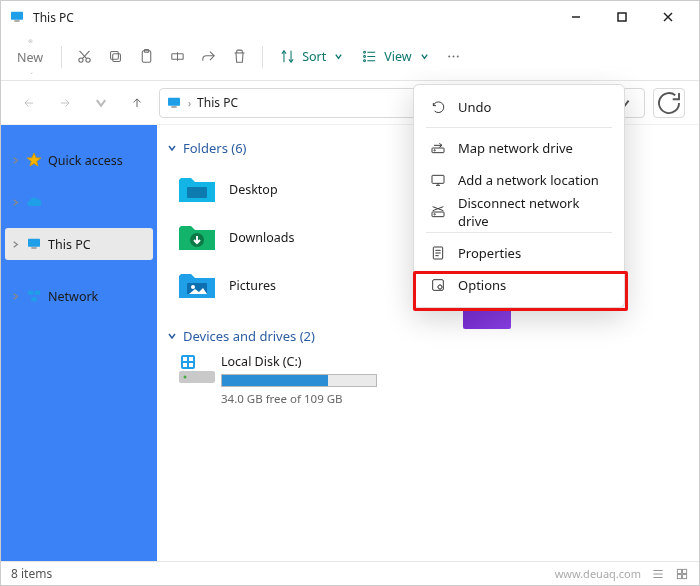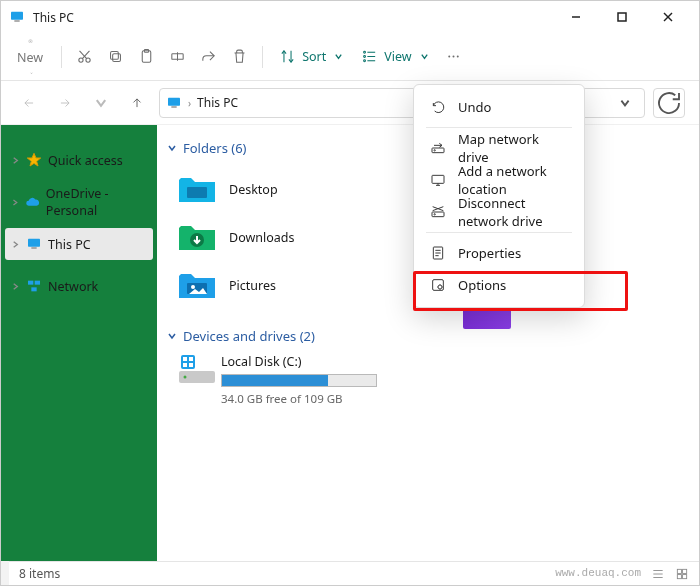--- a/index.html
+++ b/index.html
@@ -71,21 +71,21 @@
     width: 32px; height: 30px; border: 1px solid #d9d9d9; border-radius: 4px;
     display: flex; align-items:center; justify-content:center; color:#555;
   }
 
   
   .body {
     position: absolute; top: 124px; left: 0; right: 0; bottom: 24px;
     display: flex; background: #fff;
   }
   .nav {
-    width: 156px; padding-top: 18px; background:#15803d;
+    width: 156px; padding-top: 18px; background:#3b82f6;
   }
   .nav-item {
     height: 32px; display:flex; align-items:center; gap:6px; padding-left:6px;
     border-radius: 3px; margin: 1px 4px;
   }
   .nav-item.sel { background:#e9e9e9; }
   .nav-item .chev { width: 9px; height: 9px; color:#888; visibility:hidden; }
   .nav-item.haschev .chev { visibility: visible; }
   .nav-item .nicon { width: 16px; height: 16px; }
   .nav-label { font-size: 12.5px; }
@@ -102,31 +102,31 @@
   .drive-grid { display:flex; gap: 60px; margin-left: 12px; }
   .drive { display:flex; gap: 4px; }
   .drive .dicon { width: 40px; height: 34px; }
   .drive .dinfo { display:flex; flex-direction:column; gap:4px; }
   .bar { width: 156px; height: 13px; border:1px solid #b9b9b9; background:#eaeaea; position:relative; }
   .bar .fill { position:absolute; top:0; left:0; bottom:0; background:#2c8fd6; }
   .dfree { font-size: 11.5px; color:#666; }
 
   
   .status {
-    position:absolute; left:8px; right:0; bottom:0; height:24px; background:#fff;
+    position:absolute; left:0; right:0; bottom:0; height:24px; background:#fff;
     border-top:1px solid #e5e5e5; display:flex; align-items:center; padding:0 10px;
     font-size:12px; color:#555; justify-content: space-between; margin-top: 16px;
   }
-  .status .right { display:flex; align-items:flex-start; gap:10px;font-family:Liberation Mono, monospace; }
+  .status .right { display:flex; align-items:flex-end; gap:10px; }
   .status .vicon { width:14px; height:14px; color:#888; }
   .watermark { color:#aaa; font-size:11px; }
 
   
   .menu {
-    position:absolute; top: 83px; left: 412px; width: 172px;
+    position:absolute; top: 83px; left: 412px; width: 212px;
     background:#fff; border:1px solid #dcdcdc; border-radius:6px;
     box-shadow: 0 10px 30px rgba(0,0,0,.18);
     padding: 6px;
     z-index: 50;
   }
   .mitem { height:32px; display:flex; align-items:center; gap:12px; padding:0 10px; border-radius:4px; font-size:13px; }
   .mitem svg { width:16px; height:16px; color:#3b3b3b; flex-shrink:0; }
   .mdiv { height:1px; background:#e7e7e7; margin:4px 6px; }
   .mitem.last { position:relative; }
   .hl {
@@ -315,33 +315,32 @@
         </svg>
       <span class="nav-label">Quick access</span>
     </div>
     <div class="nav-item haschev" style="margin-top:10px">
       <svg class="chev" viewBox="0 0 10 10">
           <polyline points="3,2 7,5 3,8"></polyline>
         </svg>
       <svg class="nicon" viewBox="0 0 24 24">
           <path fill="#1e9fe8" stroke="none" d="M6 18a4 4 0 0 1 0-8 6 6 0 0 1 11-2 5 5 0 0 1 2 10H6z"></path>
         </svg>
-      <span class="nav-label">OneDrive - Personal</span>
     </div>
     <div class="nav-item sel haschev" style="margin-top:10px">
       <svg class="chev" viewBox="0 0 10 10">
           <polyline points="3,2 7,5 3,8"></polyline>
         </svg>
       <svg class="nicon" viewBox="0 0 24 24">
           <rect x="3" y="4" width="18" height="12" rx="1" fill="#1e9fe8" stroke="none"></rect>
           <rect x="8" y="17" width="8" height="2" fill="#888" stroke="none"></rect>
         </svg>
       <span class="nav-label">This PC</span>
     </div>
-    <div class="nav-item haschev" style="margin-top:10px">
+    <div class="nav-item haschev" style="margin-top:20px">
       <svg class="chev" viewBox="0 0 10 10">
           <polyline points="3,2 7,5 3,8"></polyline>
         </svg>
       <svg class="nicon" viewBox="0 0 24 24">
           <rect x="3" y="4" width="8" height="6" fill="#1e9fe8" stroke="none"></rect>
           <rect x="13" y="4" width="8" height="6" fill="#1e9fe8" stroke="none"></rect>
           <rect x="8" y="14" width="8" height="6" fill="#1e9fe8" stroke="none"></rect>
         </svg>
       <span class="nav-label">Network</span>
     </div>

